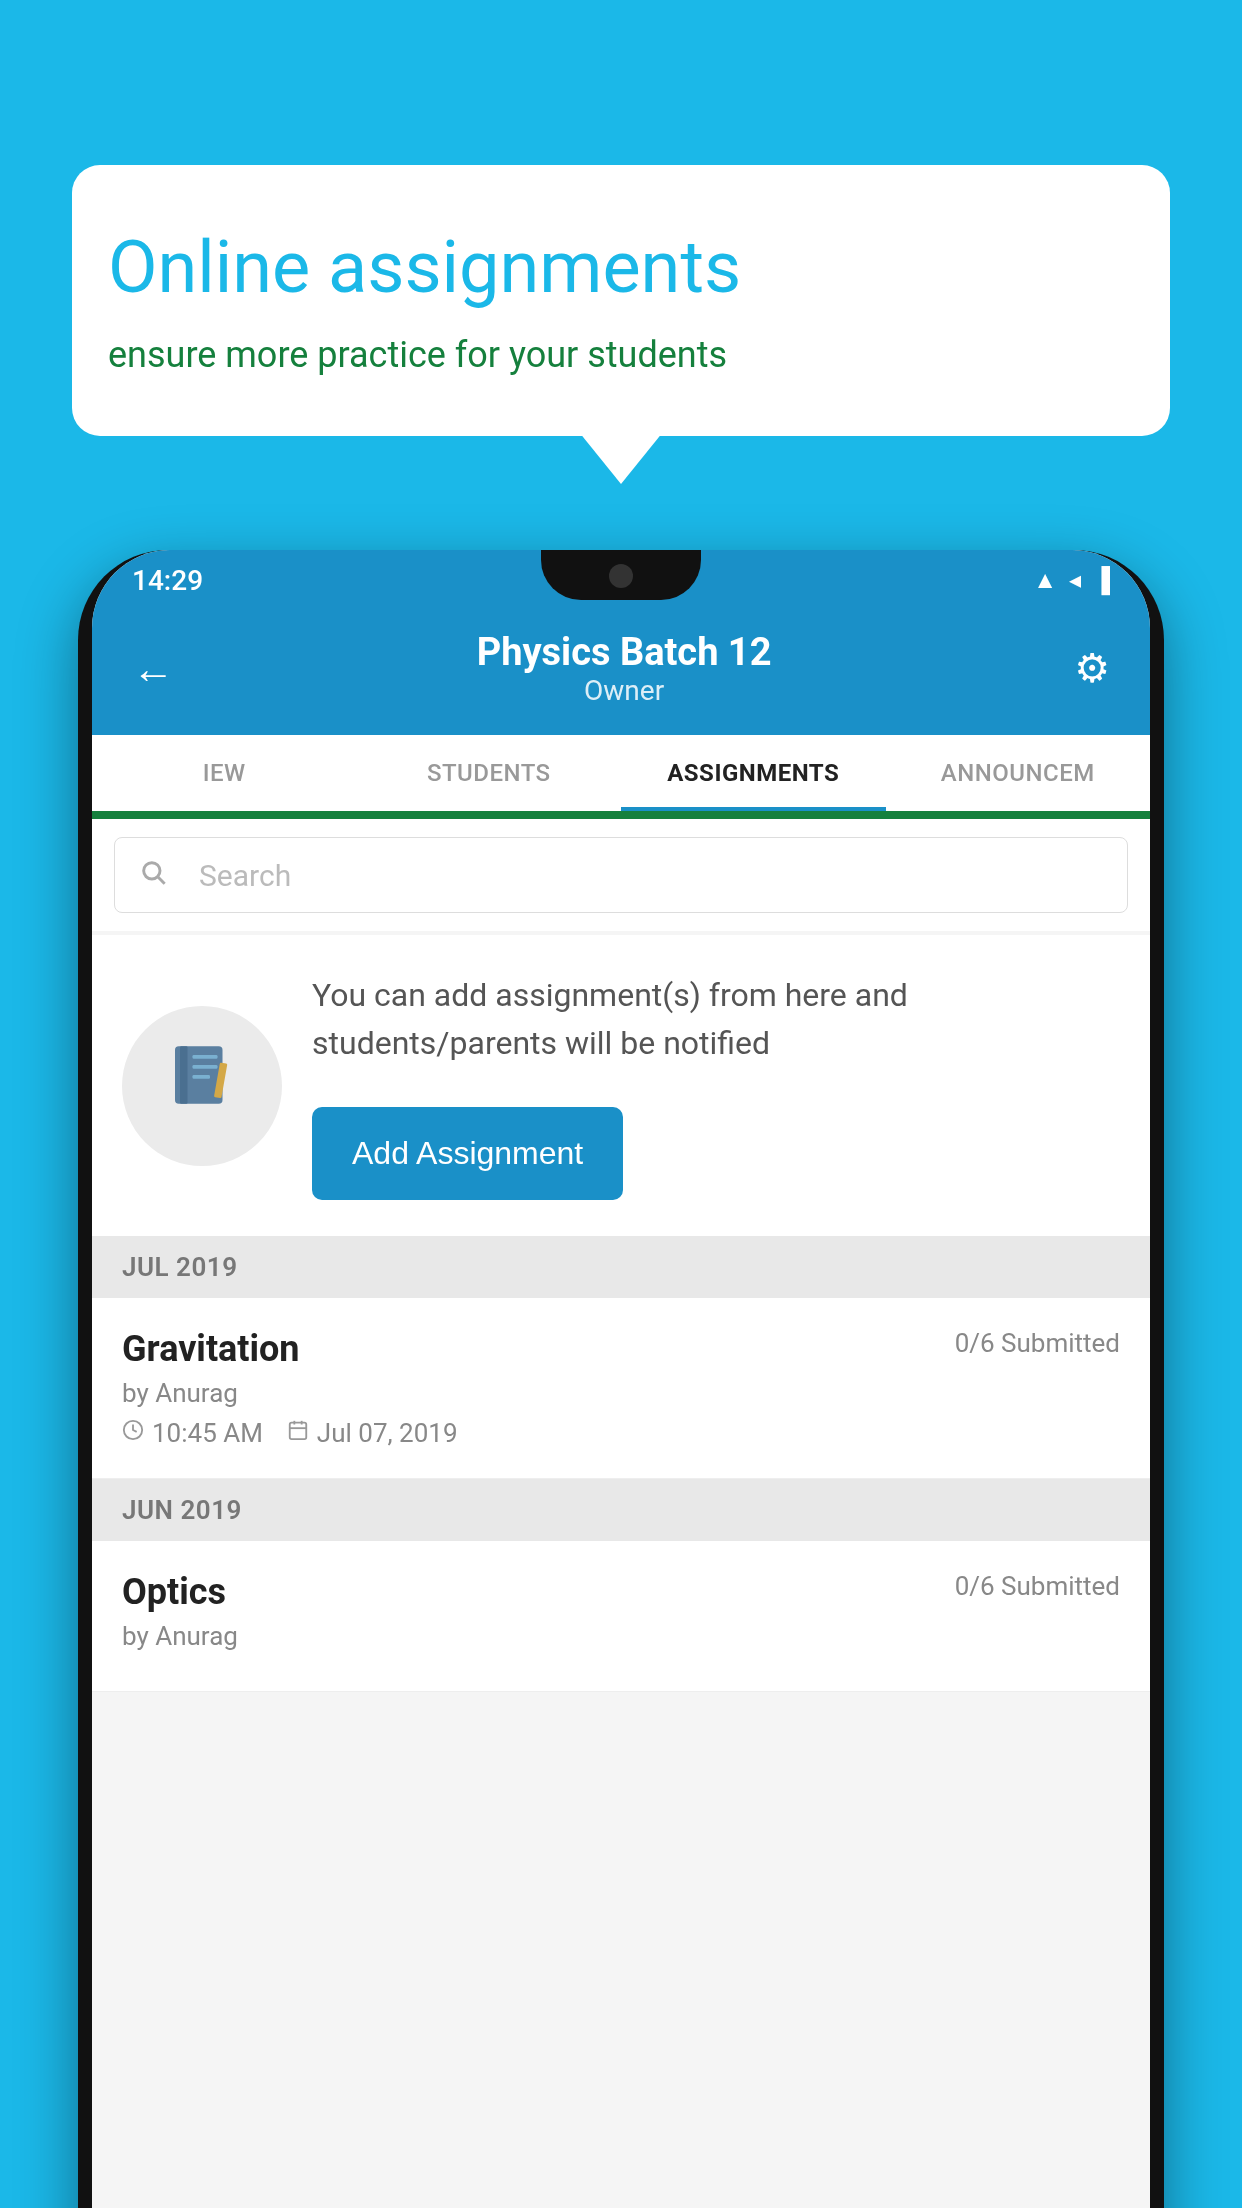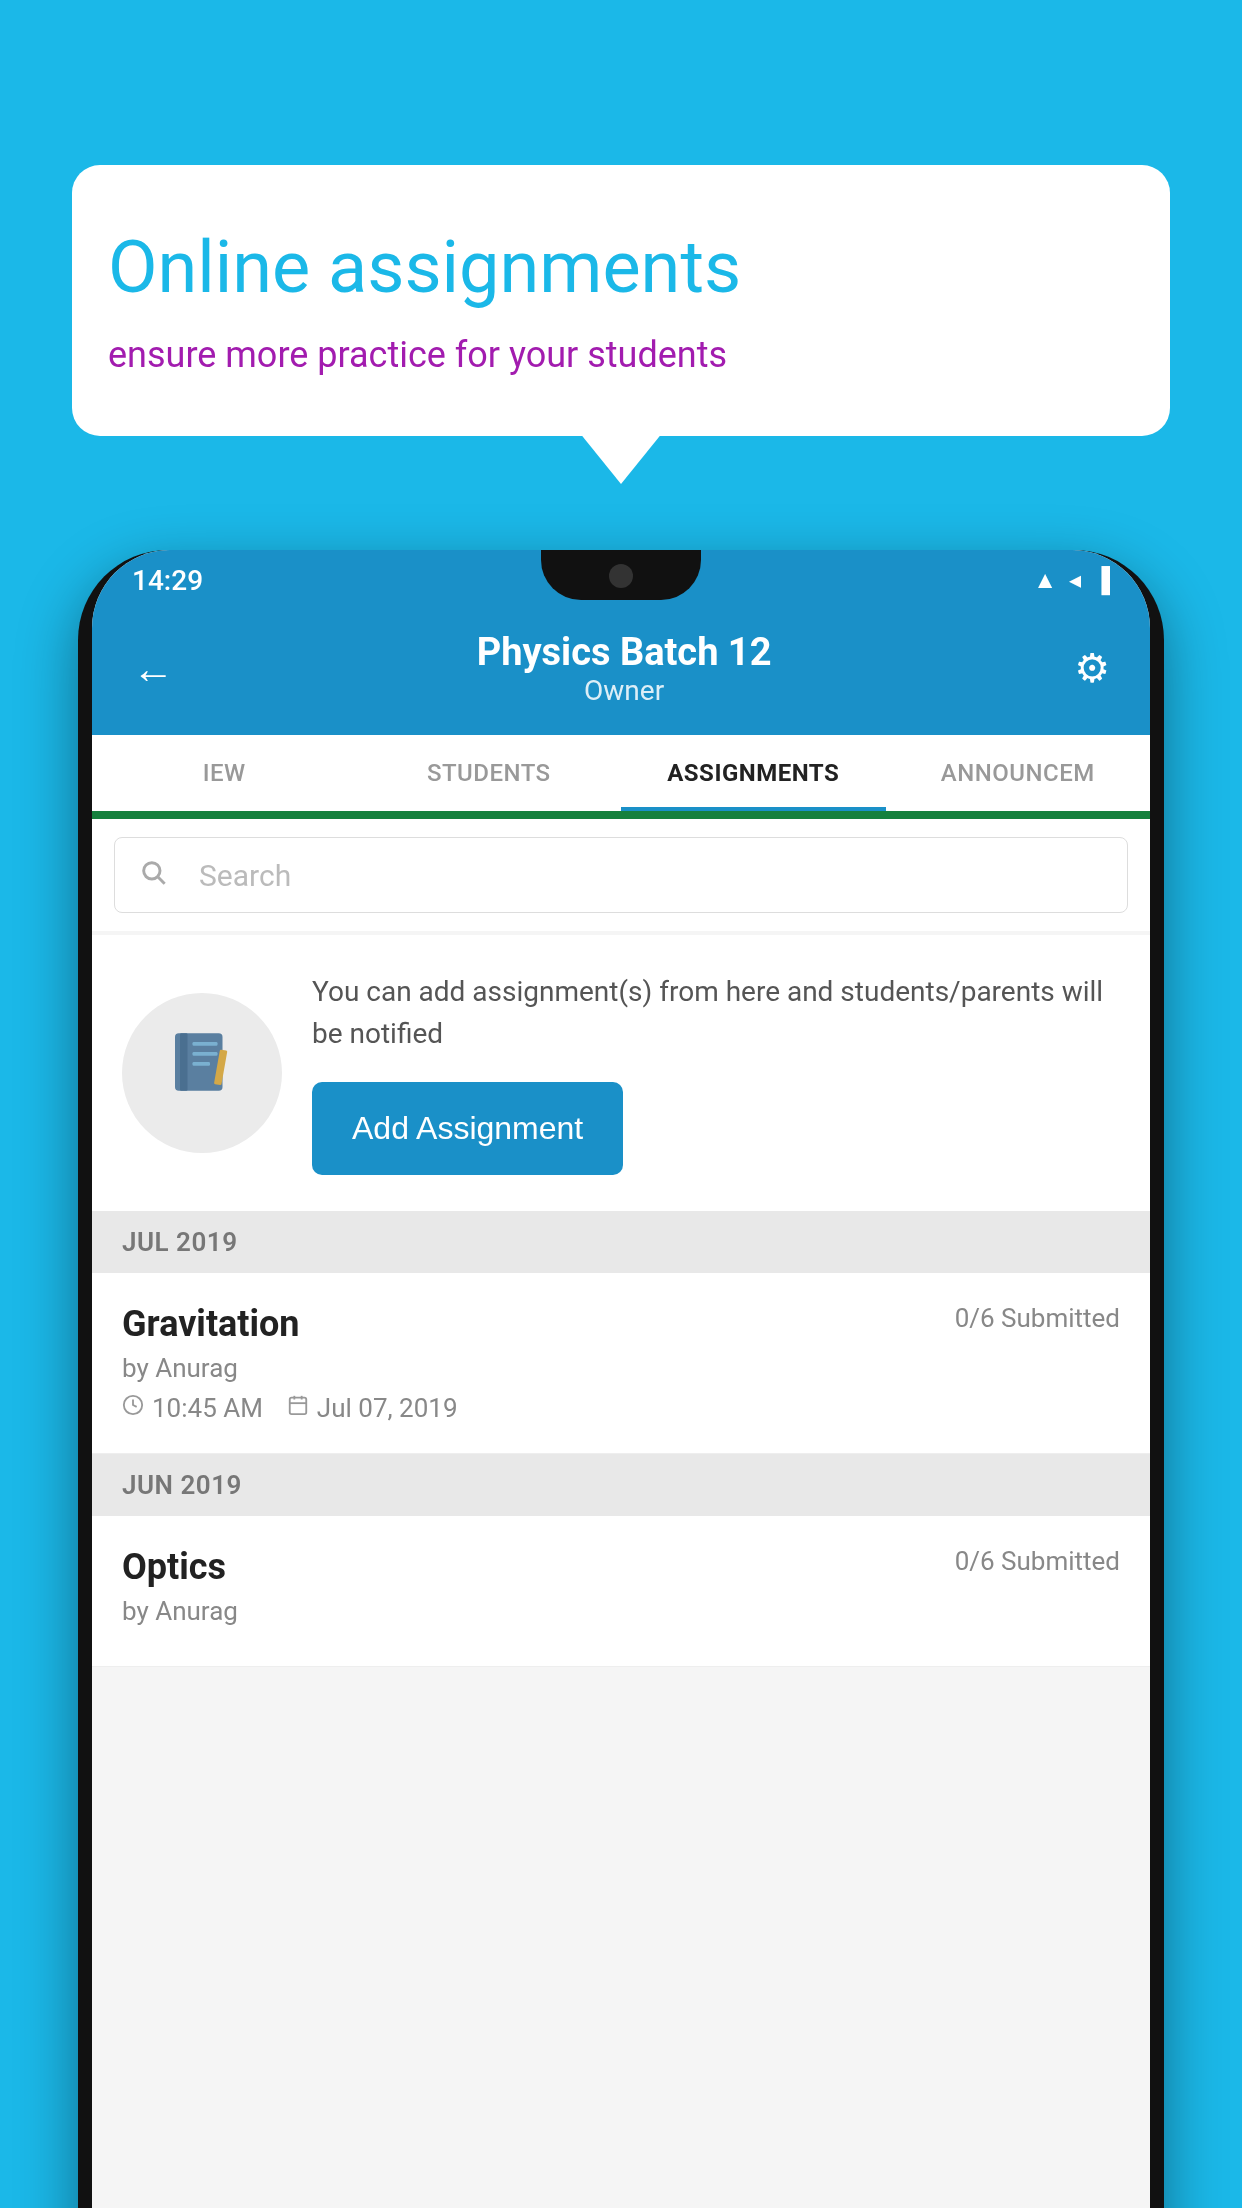--- a/index.html
+++ b/index.html
@@ -36,21 +36,21 @@
       border-top: 52px solid white;
     }
     .speech-bubble-title {
       font-size: 72px;
       color: #1bb8e8;
       font-weight: 400;
       margin-bottom: 24px;
     }
     .speech-bubble-subtitle {
       font-size: 36px;
-      color: #a21caf;
+      color: #15803d;
       font-weight: 400;
     }
 
     
     .phone-container {
       position: absolute;
       top: 550px;
       left: 78px;
       right: 78px;
       bottom: 0;
@@ -233,24 +233,24 @@
       justify-content: center;
       flex-shrink: 0;
     }
     .notebook-icon {
       font-size: 70px;
     }
     .info-content {
       flex: 1;
     }
     .info-text {
-      font-size: 28px;
+      font-size: 32px;
       color: #555;
       line-height: 1.5;
-      margin-bottom: 27px;
+      margin-bottom: 40px;
     }
     .add-assignment-btn {
       background: #1a90c8;
       color: white;
       border: none;
       border-radius: 10px;
       padding: 28px 40px;
       font-size: 32px;
       font-weight: 500;
       cursor: pointer;

